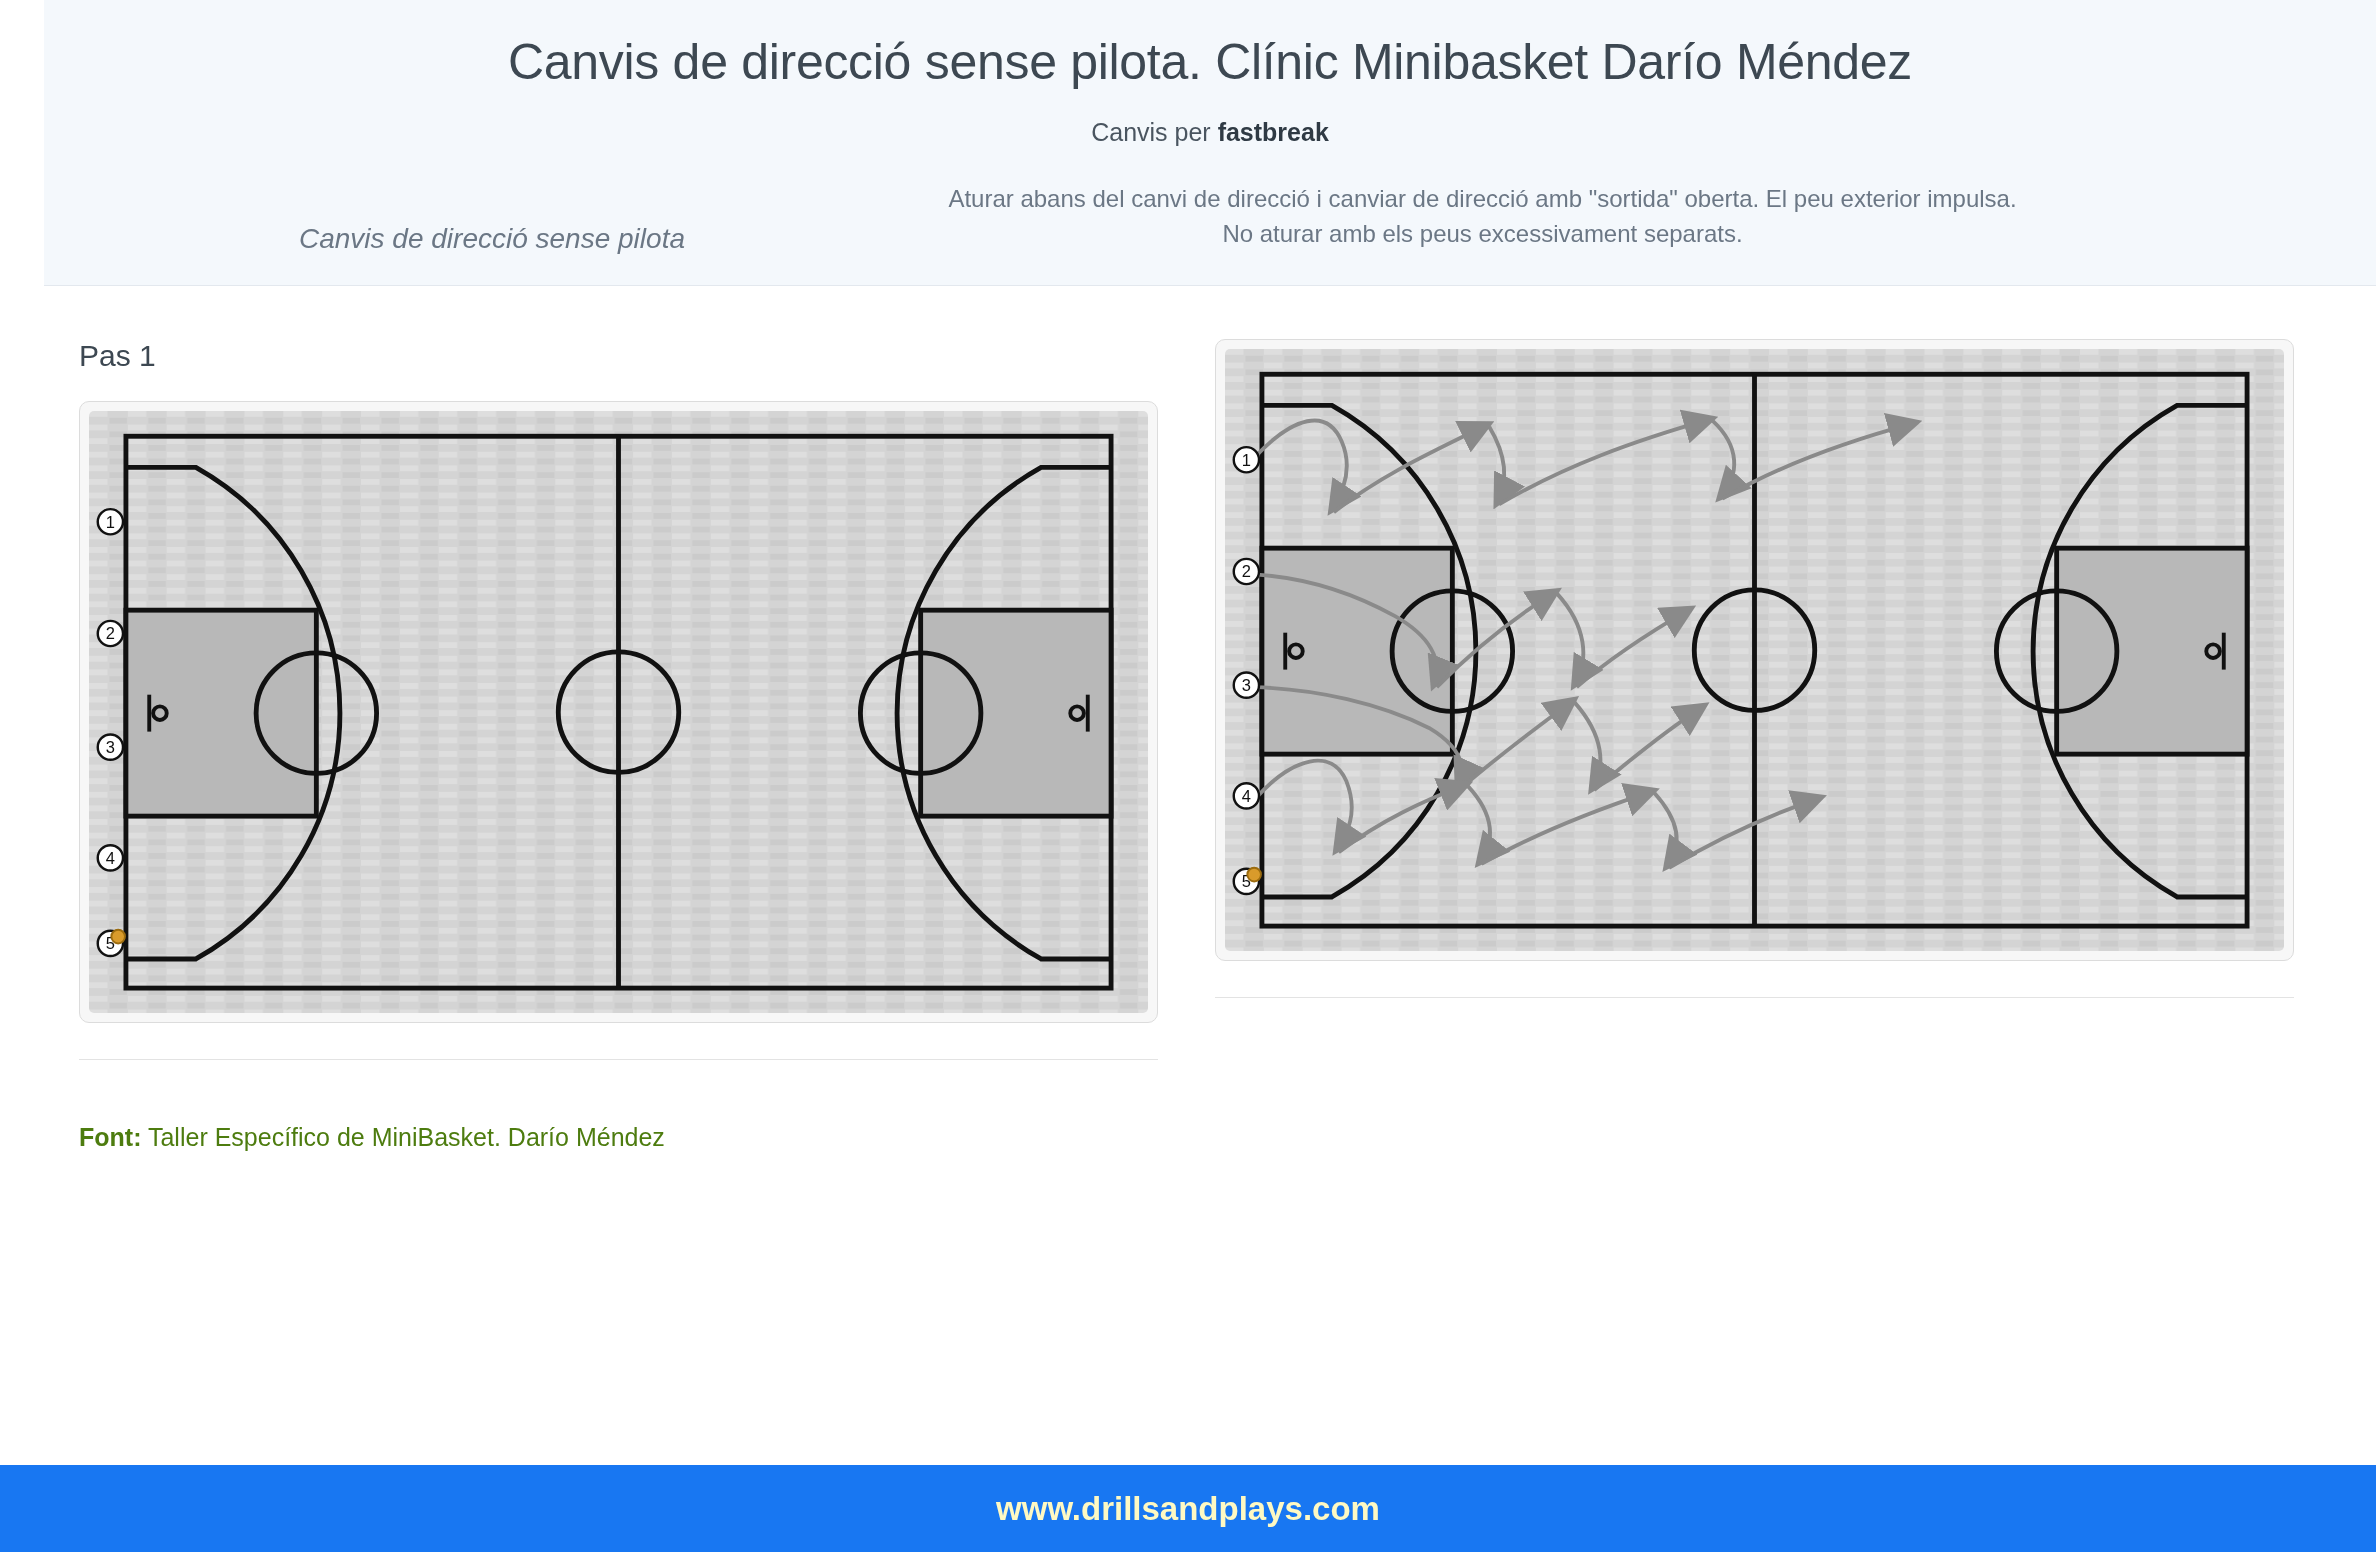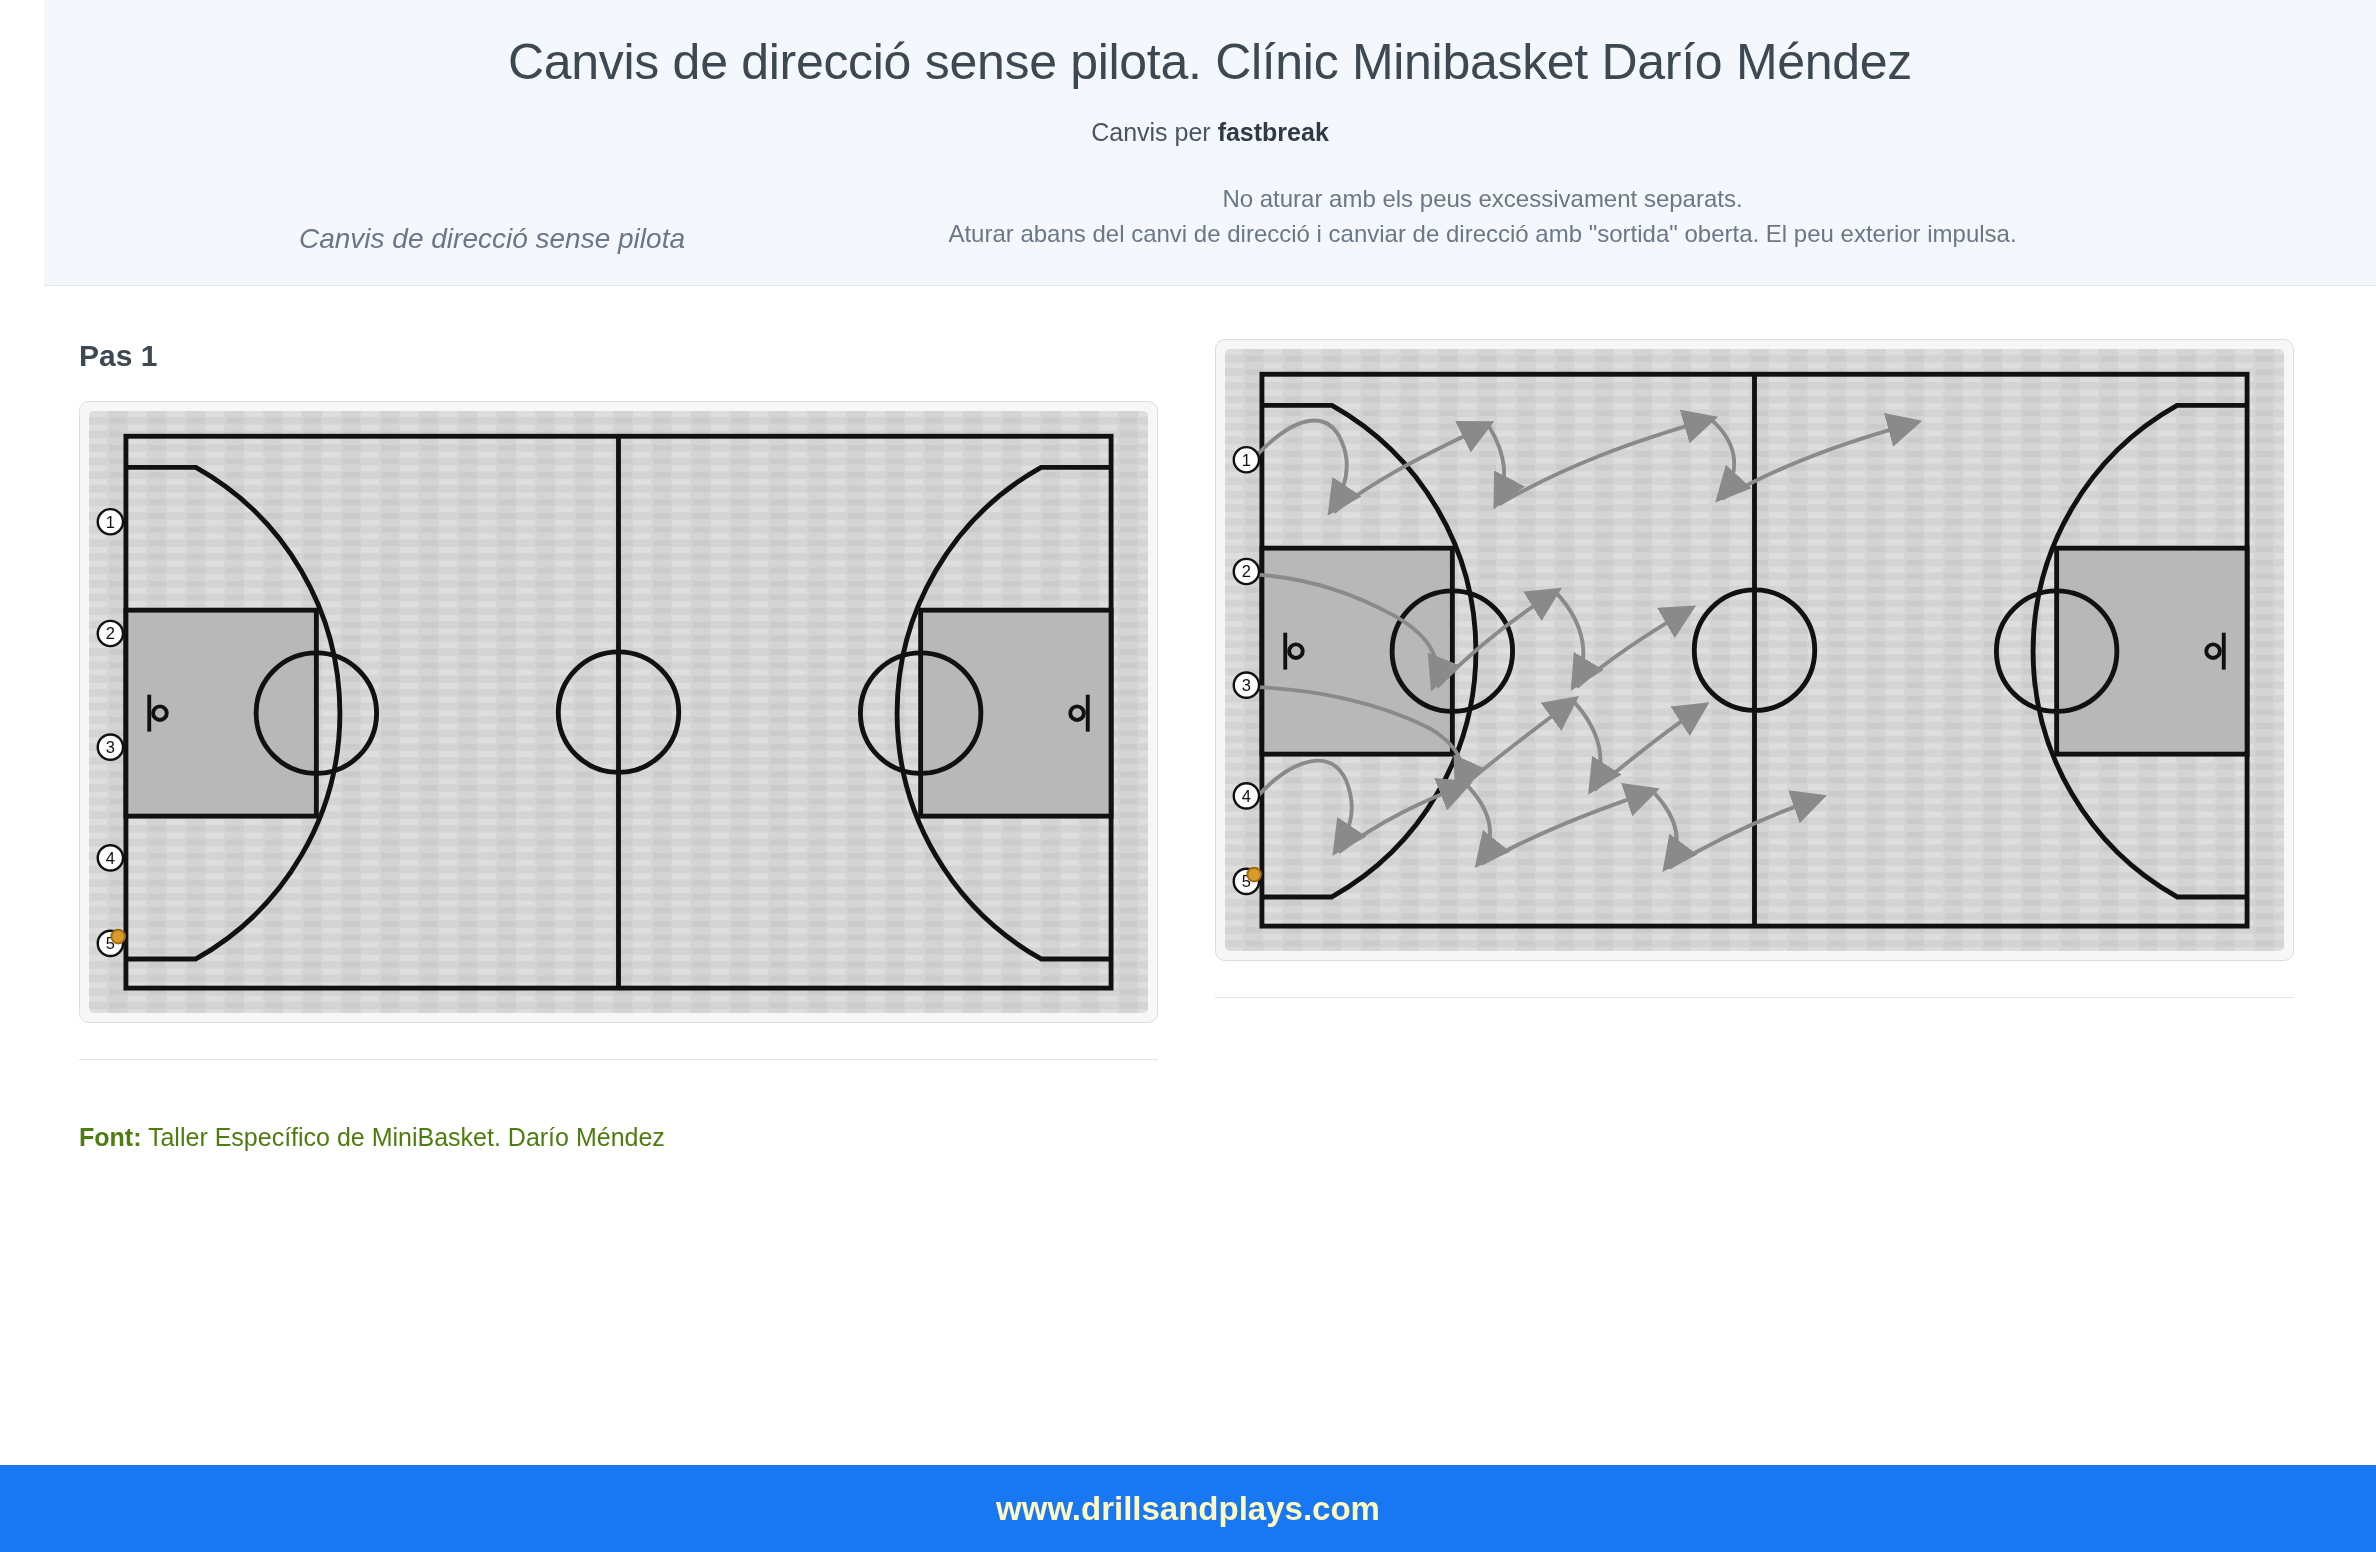--- a/index.html
+++ b/index.html
@@ -58,21 +58,21 @@
   }
 
   .steps {
     display: flex;
     gap: 57px;
     padding: 53px 79px 0 79px;
   }
   .step { width: 1079px; }
   .step-title {
     font-size: 30px;
-    font-weight: bold;
+    font-weight: normal;
     color: #3d4852;
     margin-bottom: 28px;
   }
   .court-wrap {
     background: #f7f7f7;
     border: 1px solid #dcdcdc;
     border-radius: 10px;
     padding: 9px;
     position: relative;
   }
@@ -111,22 +111,22 @@
 <body>
 
 <div class="header">
   <h1 class="title">Canvis de direcció sense pilota. Clínic Minibasket Darío Méndez</h1>
   <div class="creator">
     <span>Canvis per </span><b>fastbreak</b>
   </div>
   <div class="meta-row">
     <div class="drill-name">Canvis de direcció sense pilota</div>
     <div class="drill-desc">
+      <div>Aturar abans del canvi de direcció i canviar de direcció amb "sortida" oberta. El peu exterior impulsa.</div>
       <div>No aturar amb els peus excessivament separats.</div>
-      <div>Aturar abans del canvi de direcció i canviar de direcció amb "sortida" oberta. El peu exterior impulsa.</div>
     </div>
   </div>
 </div>
 
 <div class="steps">
 
   <div class="step">
     <div class="step-title">Pas 1</div>
     <div class="court-wrap">
       <svg class="court-svg" viewBox="0 0 1090 620" xmlns="http://www.w3.org/2000/svg">

